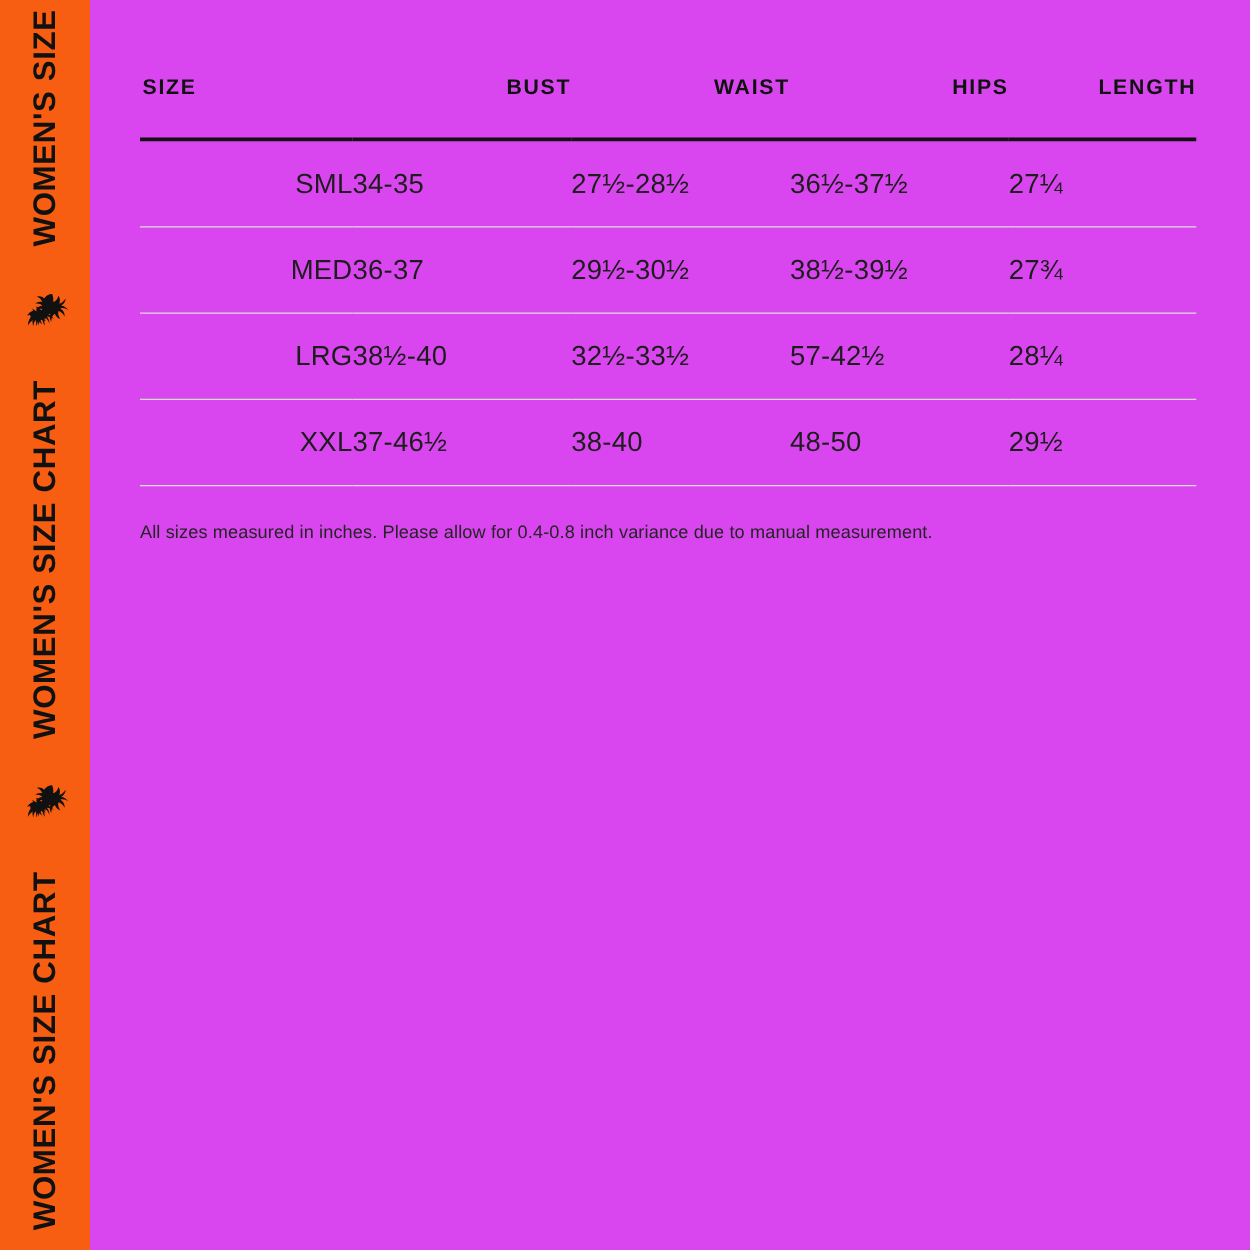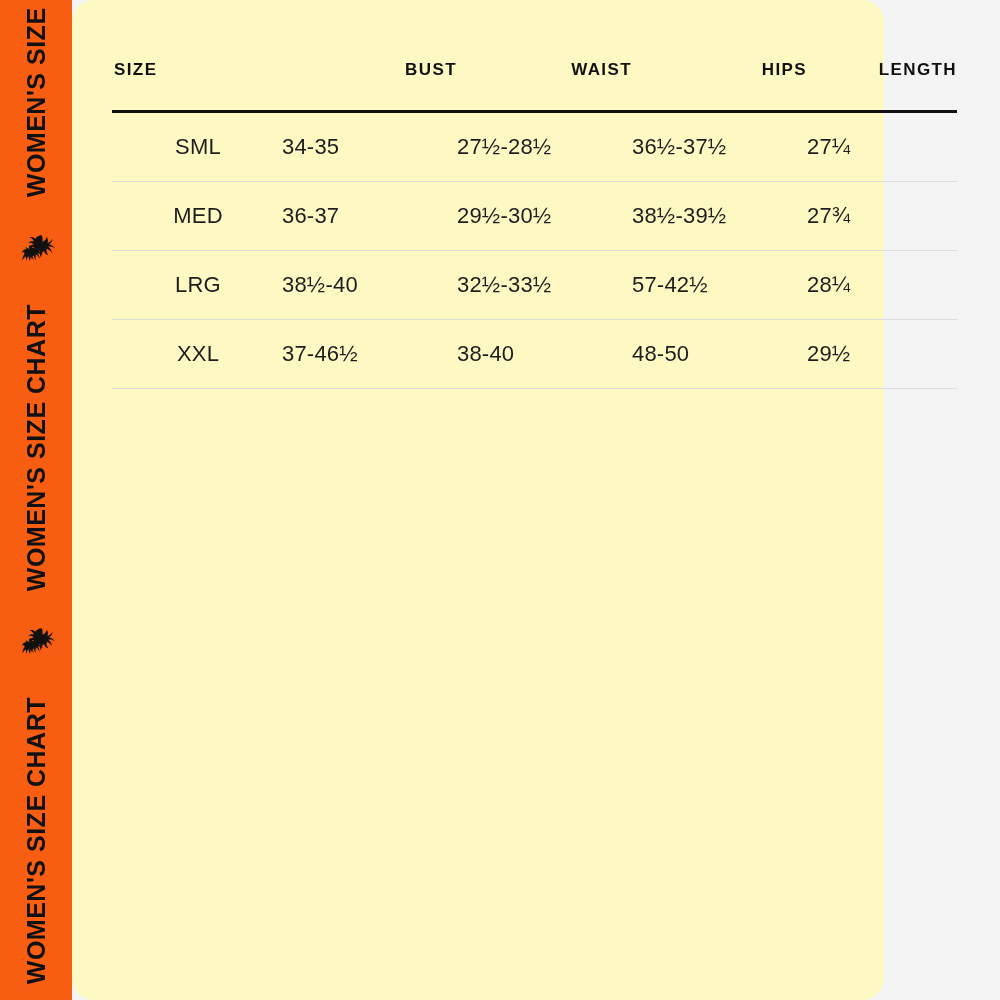--- a/index.html
+++ b/index.html
@@ -57,24 +57,23 @@
     margin: 14px 0;
     flex: 0 0 auto;
   }
   .ribbon-logo svg { display: block; width: 46px; height: 46px; }
 
   
   .content {
     position: absolute;
     left: 72px;
     top: 0;
-    width: 812px;
+    width: 928px;
     height: 1000px;
-    background: #fef9c3;
-    border-radius: 22px;
+    background: #d946ef;
   }
 
   .chart-wrap {
     position: absolute;
     left: 40px;
     top: 60px;
     width: 845px;
   }
 
   table.size-table {
@@ -102,21 +101,21 @@
 
   tbody td {
     font-size: 22px;
     font-weight: 400;
     color: #1d1d1d;
     padding: 21px 0 21px 0;
     border-bottom: 1px solid #dddddd;
     letter-spacing: 0.2px;
   }
   tbody td.col-size {
-    text-align: center;
+    text-align: right;
     padding-left: 2px;
   }
   tbody tr:last-child td { border-bottom: 1px solid #dddddd; margin-left: 32px; }
 
   .footnote {
     margin-top: 27px;
     font-size: 14.5px;
     color: #242424;
     letter-spacing: 0.1px;
     line-height: 1.4;
@@ -202,14 +201,15 @@
         <tr>
           <td class="col-size">XXL</td>
           <td>37-46½</td>
           <td>38-40</td>
           <td>48-50</td>
           <td>29½</td>
         </tr>
       </tbody>
     </table>
 
+    <div class="footnote">All sizes measured in inches. Please allow for 0.4-0.8 inch variance due to manual measurement.</div>
   </div>
 </div>
 
 </body></html>

